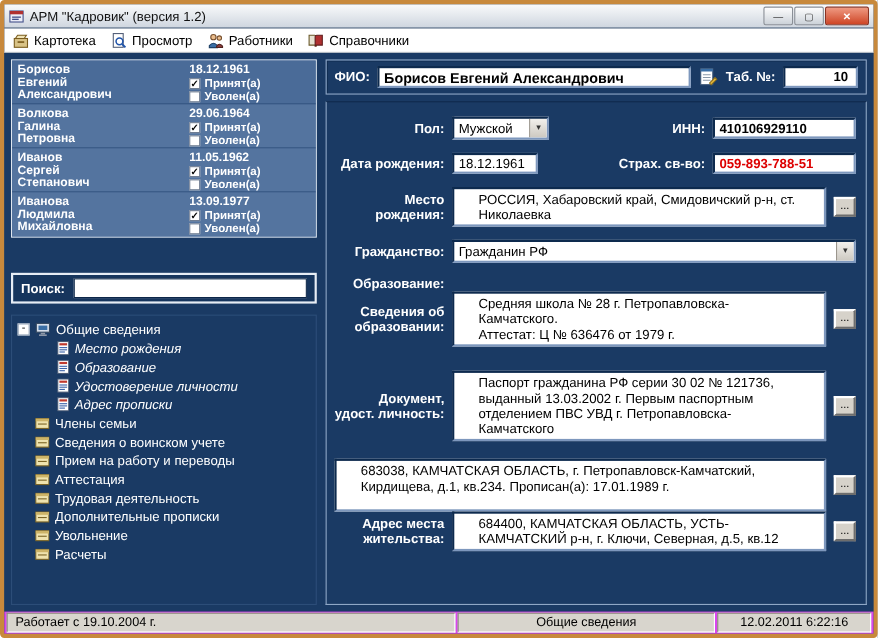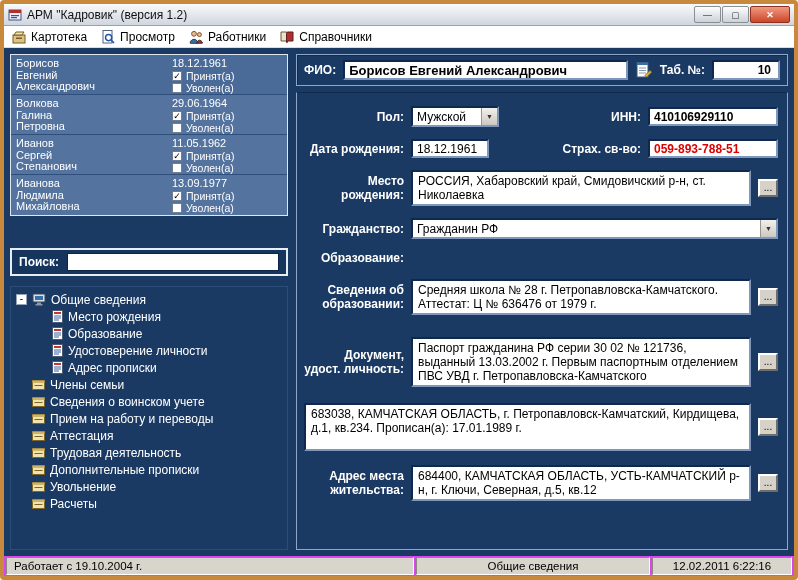--- a/index.html
+++ b/index.html
@@ -23,40 +23,40 @@
              display:flex; align-items:center; padding:0 3px; }
   .menu-item { display:flex; align-items:center; gap:4px; padding:1px 9px 1px 4px; font-size:12px; color:#000; cursor:default; }
   .mi-icon { display:flex; width:16px; height:16px; align-items:center; justify-content:center; }
 
   
   .content { flex:1; display:flex; gap:8px; padding:6px; overflow:hidden; background:#1a3a64; }
   .left { flex:0 0 278px; display:flex; flex-direction:column; }
 
   
   .emp-list { border:1px solid #dfe6ef; background:#54749f; }
-  .emp-row { display:flex; height:40px; padding:2px 5px; border-bottom:1px solid #2e4e7b; background:#54749f; cursor:default; }
+  .emp-row { display:flex; height:40px; padding:2px 5px; border-bottom:1px solid #2e4e7b; background:#54749f; cursor:default;font-weight:bold; }
   .emp-row:last-child { border-bottom:none; }
   .emp-row.selected { background:#4a6b98; }
   .emp-name { flex:1; color:#fff; font-size:11px; line-height:11.5px; padding-top:1px; }
   .emp-right { flex:0 0 110px; display:flex; flex-direction:column; color:#fff; }
   .emp-date { font-size:11px; line-height:12px; margin-bottom:1px; }
   .cb-row { display:flex; align-items:center; gap:4px; font-size:10.5px; line-height:12px; cursor:default; }
   .cb { flex:0 0 10px; width:10px; height:10px; background:#fff; border:1px solid #6f7d92;
         color:#000; font-size:9px; line-height:9px; text-align:center; }
 
   
   .search-box { margin-top:32px; border:2px solid #e7edf5; background:#16355d;
                 padding:3px 7px; display:flex; align-items:center; gap:8px; }
   .search-label { color:#fff; font-weight:bold; font-size:12px; }
   .search-input { flex:1; height:18px; border:1px solid #0c2648; background:#fff; font-size:12px; padding:0 3px; }
 
   
   .tree { margin-top:10px; flex:1; border:1px solid #2c4d78; padding:4px 2px; overflow:hidden; }
   .tree-item { display:flex; align-items:center; gap:5px; height:17px; color:#fff; font-size:12px; cursor:default; padding-left:3px; }
-  .tree-item.lvl1 { padding-left:23px; }
+  .tree-item.lvl1 { padding-left:23px;font-style:italic; }
   .expander { flex:0 0 11px; width:11px; height:11px; background:#fff; border:1px solid #93a3b8;
               color:#000; font-size:10px; line-height:8px; text-align:center; }
   .exp-spacer { flex:0 0 11px; }
   .tree-icon { display:flex; align-items:center; }
 
   
   .right { flex:1; display:flex; flex-direction:column; min-width:0; }
   .flabel { color:#fff; font-weight:bold; font-size:12px; }
   .tb { background:#fff; border:2px solid; border-color:#0d2a4e #7d97bd #7d97bd #0d2a4e;
         font-family:"Liberation Sans",sans-serif; font-size:12px; color:#000; padding:0 4px; }
@@ -77,27 +77,27 @@
   .arrow-btn { flex:0 0 16px; align-self:stretch; background:linear-gradient(#f2f0ec,#cdc9c1);
                border-left:1px solid #9b968d; display:flex; align-items:center; justify-content:center;
                font-size:7px; color:#333; }
   .w-gender { width:88px; }
   .w-date { width:78px; height:19px; }
   .val-input { width:130px; height:19px; }
   .bold { font-weight:bold; }
   .red { color:#dd0000; }
   .grow { flex:1; min-width:0;gap:41px; }
   .ta { flex:1; min-width:0; background:#fff; border:2px solid; border-color:#0d2a4e #7d97bd #7d97bd #0d2a4e;
-        font-size:12px; line-height:14px; padding:2px 5px; white-space:pre-line; overflow:hidden; }
+        font-size:12px; line-height:14px; padding:2px 22px; white-space:pre-line; overflow:hidden; }
   .h2 { min-height:34px; }
   .h3 { min-height:48px; }
   .dots-btn { flex:0 0 20px; width:20px; height:18px; background:#d6d2ca;
               border:2px solid; border-color:#fff #6d6d6d #6d6d6d #fff;
               font-size:10px; line-height:8px; padding:0; cursor:default; }
-  .mb14 { margin-bottom:14px; } .mb22 { margin-bottom:22px; } .mb16 { margin-bottom:16px; } .mb0 { margin-bottom:0; }
+  .mb14 { margin-bottom:0; } .mb22 { margin-bottom:22px; } .mb16 { margin-bottom:16px; } .mb0 { margin-bottom:0; }
 
   
   .statusbar { flex:0 0 20px; height:20px; background:#d946ef; display:flex; padding:1px 2px; gap:2px; }
   .sb { display:flex; align-items:center; font-size:11.5px; color:#000; padding:0 7px;
         border:1px solid; border-color:#8d887e #fff #fff #8d887e; background:#d8d5cd; }
   .s1 { flex:0 0 408px; }
   .s2 { flex:1; justify-content:center; }
   .s3 { flex:0 0 140px; justify-content:center; }
 </style>
 </head>

